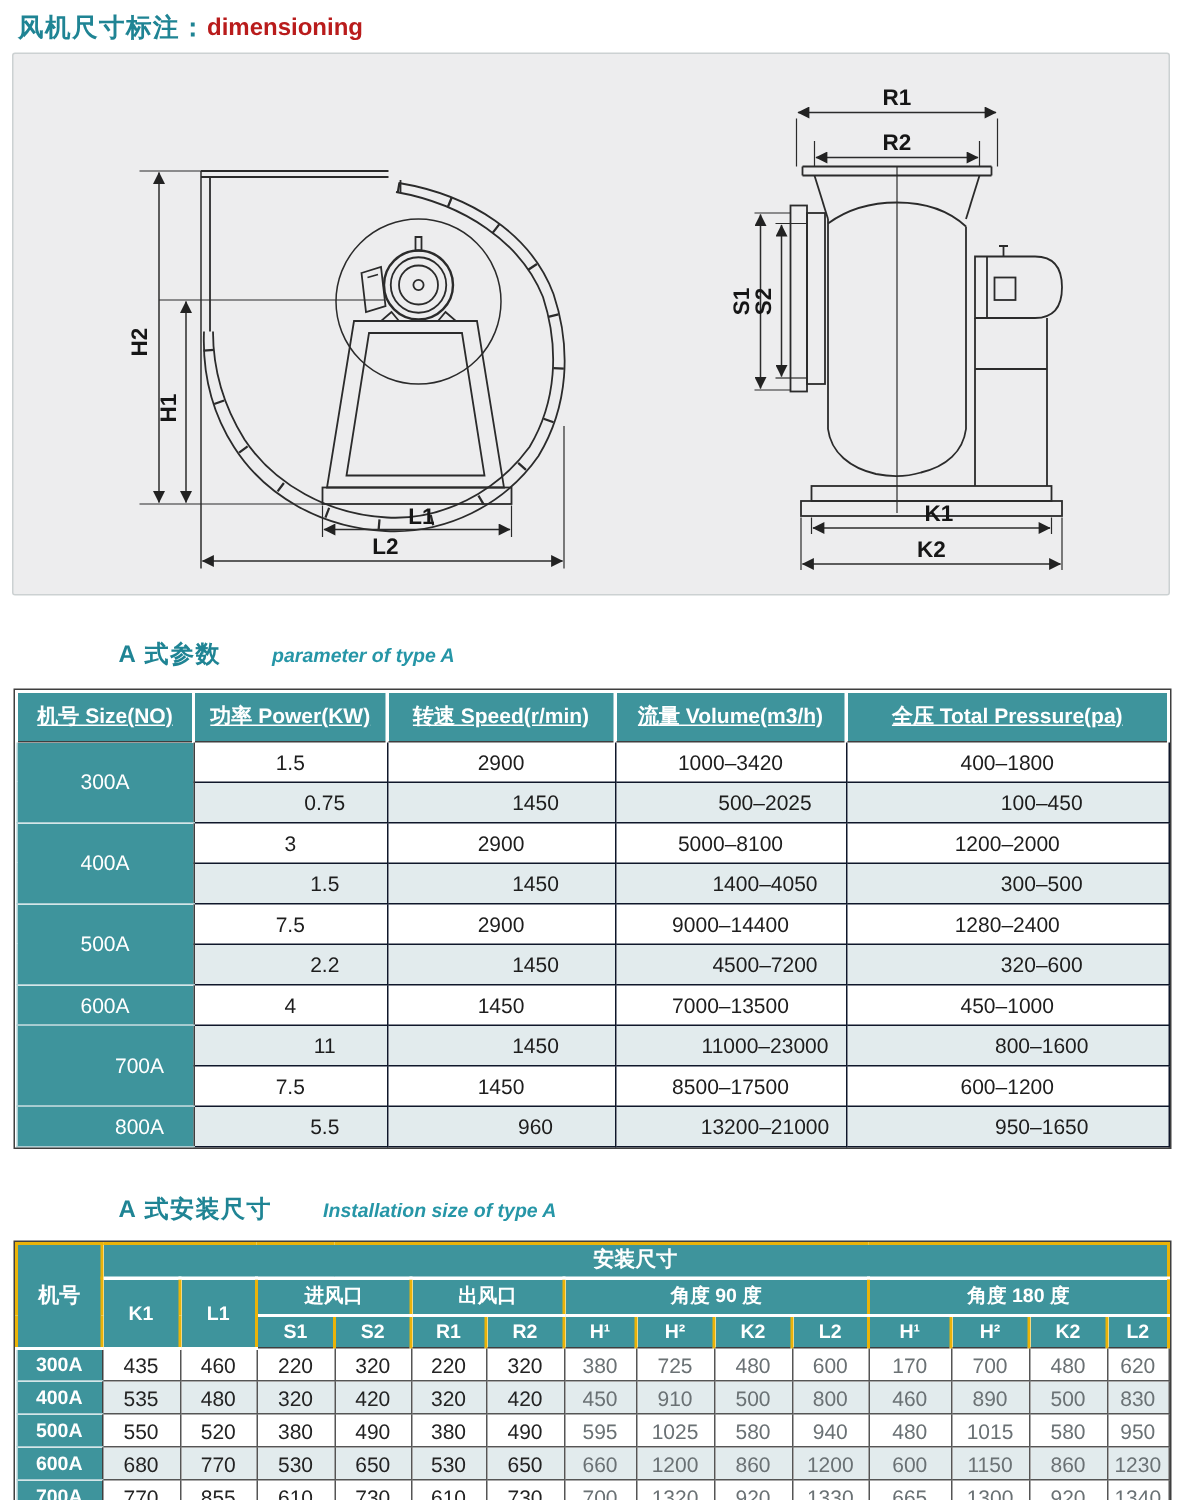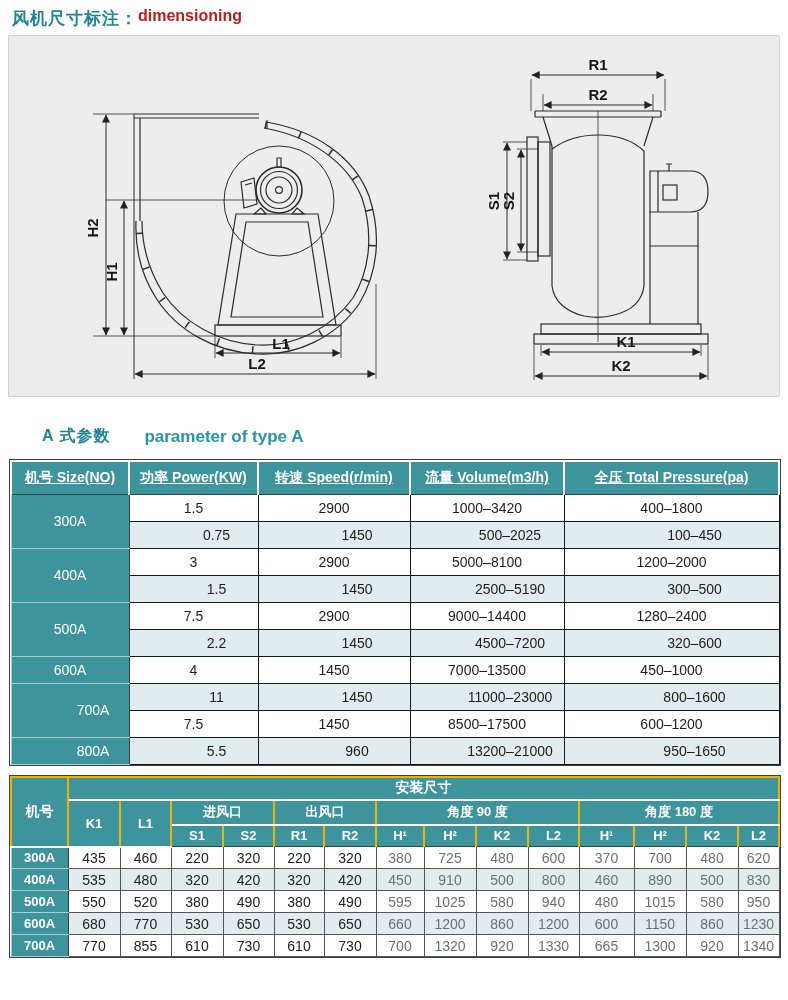--- a/index.html
+++ b/index.html
@@ -5,35 +5,35 @@
   * { box-sizing: border-box; margin: 0; padding: 0; }
   html, body { background: #fff; }
   body {
     width: 788px; height: 1000px;
     font-family: "Liberation Sans", "DejaVu Sans", sans-serif;
     overflow: hidden;
   }
   .page { width: 788px; height: 1000px; position: relative; background: #fff; }
 
   
-  .page-header { padding: 7px 0 0 12px; display: flex; align-items: flex-start; }
+  .page-header { padding: 7px 0 0 12px; display: flex; align-items: center; }
   .title-zh { color: #1f8494; font-size: 17px; font-weight: bold; letter-spacing: 1px; }
   .title-en { color: #b91c1c; font-size: 16px; font-weight: bold; }
 
   
   .diagram-box {
     margin: 5px 8px 0 8px; width: 772px; height: 362px;
     background: #ededee; border: 1px solid #ccd1d2; border-radius: 2px;
   }
   svg text { font-family: "Liberation Sans", "DejaVu Sans", sans-serif; font-size: 15px; font-weight: bold; fill: #161616; }
 
   
-  .section-title { padding-left: 42px; display: flex; align-items: center; }
+  .section-title { padding-left: 79px; display: flex; align-items: center; }
   .st-zh { color: #1f8494; font-size: 16px; font-weight: bold; letter-spacing: 1px; }
-  .st-en { color: #2696a7; font-size: 17px; font-weight: bold; margin-left: 34px; }
+  .st-en { color: #2696a7; font-size: 13px; font-weight: bold; margin-left: 34px; font-style: italic; }
   .st-params { margin-top: 29px; }
   .st-install { margin-top: 31px; }
 
   
   table { border-collapse: collapse; table-layout: fixed; margin-left: 10px; outline: 1px solid #3f3f3f; }
   th, td { text-align: center; vertical-align: middle; overflow: hidden; white-space: nowrap; }
 
   
   .param-table { width: 768px; margin-top: 13px; }
   .param-table thead th {
@@ -237,21 +237,21 @@
       <tr>
         <td class="size" rowspan="2">400A</td>
         <td>3</td>
         <td>2900</td>
         <td>5000–8100</td>
         <td>1200–2000</td>
       </tr>
       <tr class="alt">
         <td>1.5</td>
         <td>1450</td>
-        <td>2500–5190</td>
+        <td>1400–4050</td>
         <td>300–500</td>
       </tr>
       <tr>
         <td class="size" rowspan="2">500A</td>
         <td>7.5</td>
         <td>2900</td>
         <td>9000–14400</td>
         <td>1280–2400</td>
       </tr>
       <tr class="alt">
@@ -283,20 +283,24 @@
       <tr class="alt">
         <td class="size">800A</td>
         <td>5.5</td>
         <td>960</td>
         <td>13200–21000</td>
         <td>950–1650</td>
       </tr>
     </tbody>
   </table>
 
+  <div class="section-title st-install">
+    <span class="st-zh">A 式安装尺寸</span>
+    <span class="st-en">Installation size of type A</span>
+  </div>
 
   <table class="install-table">
     <colgroup>
       <col style="width:57px">
         <col style="width:52px">
         <col style="width:51px">
       <col style="width:52px">
         <col style="width:51px">
         <col style="width:50px">
         <col style="width:52px">
@@ -343,21 +347,21 @@
         <td>435</td>
         <td>460</td>
         <td>220</td>
         <td>320</td>
         <td>220</td>
         <td>320</td>
         <td class="g">380</td>
         <td class="g">725</td>
         <td class="g">480</td>
         <td class="g">600</td>
-        <td class="g">370</td>
+        <td class="g">170</td>
         <td class="g">700</td>
         <td class="g">480</td>
         <td class="g">620</td>
       </tr>
       <tr class="alt">
         <th class="size">400A</th>
         <td>535</td>
         <td>480</td>
         <td>320</td>
         <td>420</td>

